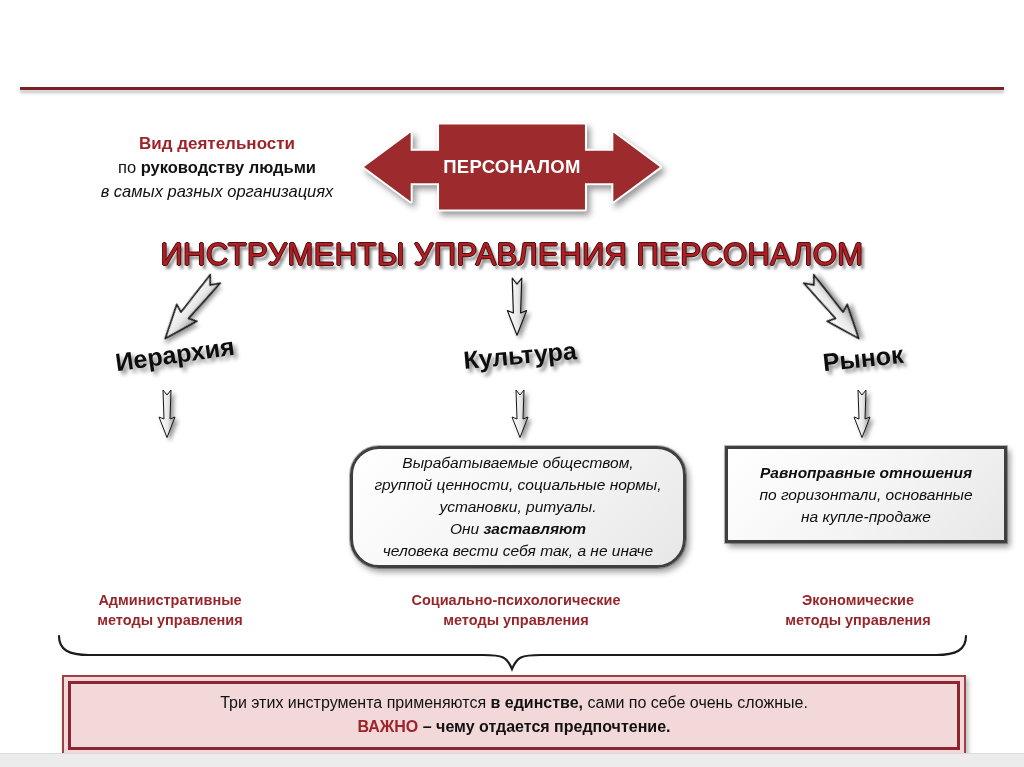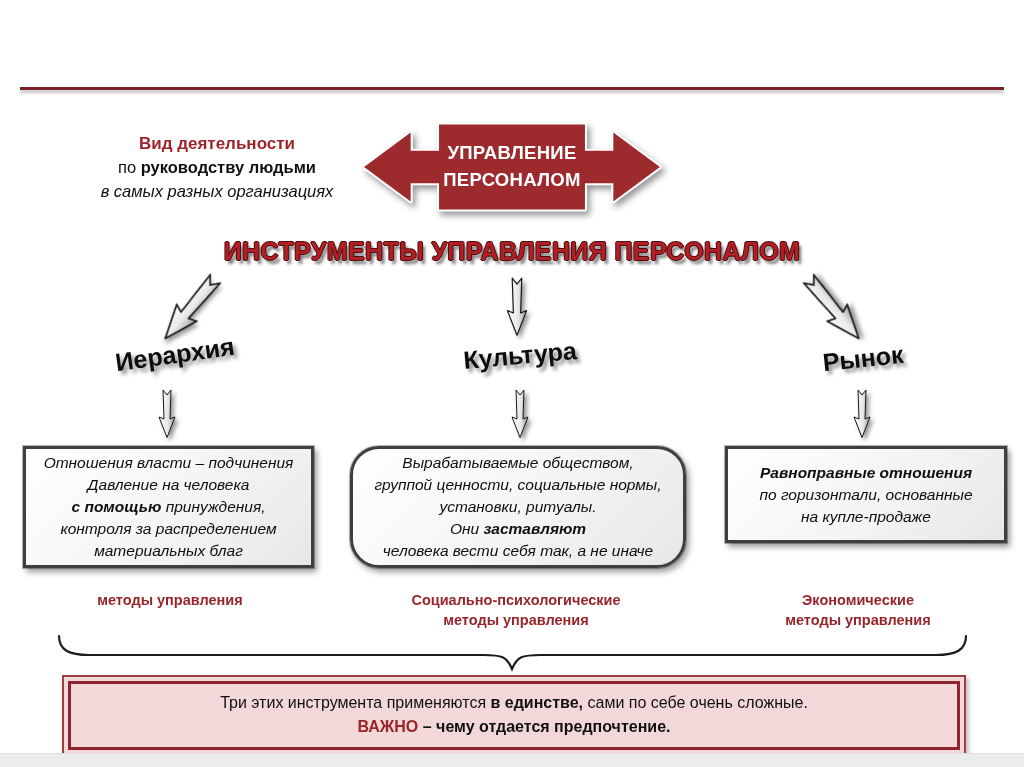--- a/index.html
+++ b/index.html
@@ -21,21 +21,21 @@
 
   
   .center-arrow { position:absolute; left:360px; top:116px; width:304px; height:102px; }
   .center-arrow svg { width:100%; height:100%; filter:drop-shadow(3px 4px 3px rgba(0,0,0,.40)); }
   .ca-text { position:absolute; left:80px; top:10px; width:144px; height:82px;
              display:flex; flex-direction:column; justify-content:center; align-items:center;
              color:#fff; font-weight:bold; font-size:18.5px; line-height:1.45; letter-spacing:.3px; text-align:center; }
 
   
   .section-title { position:absolute; left:0; top:237px; width:1024px; text-align:center;
-                   font-size:25px; font-weight:bold; letter-spacing:.4px; color:#b11f24;
+                   font-size:31px; font-weight:normal; letter-spacing:.4px; color:#b11f24;
                    text-shadow:-1px 0 #4d1012, 1px 0 #4d1012, 0 -1px #4d1012, 0 1px #4d1012,
                                3px 4px 3px rgba(80,80,80,.75); }
 
   
   .oarrow { position:absolute; }
   .oarrow svg { width:100%; height:100%; filter:drop-shadow(3px 3px 2px rgba(0,0,0,.40)); }
   .arr-diag-left  { left:168px; top:268px; width:44px; height:82px; transform:rotate(40deg); }
   .arr-mid        { left:499px; top:277px; width:36px; height:60px; }
   .arr-diag-right { left:812px; top:268px; width:44px; height:82px; transform:rotate(-40deg); }
   .arr-sm-1 { left:151px; top:389px; width:32px; height:50px; }
@@ -102,21 +102,20 @@
     <div class="red-bold">Вид деятельности</div>
     <div><span>по </span><span class="b">руководству людьми</span></div>
     <div class="i">в самых разных организациях</div>
   </div>
 
   <div class="center-arrow">
     <svg viewBox="0 0 300 100">
       <polygon points="4,50 50,16 50,34 78,34 78,8 222,8 222,34 250,34 250,16 296,50 250,84 250,66 222,66 222,92 78,92 78,66 50,66 50,84" fill="#9d2b2d" stroke="#ffffff" stroke-width="4" stroke-linejoin="round" paint-order="stroke"></polygon>
     </svg>
     <div class="ca-text">
-      <div>УПРАВЛЕНИЕ</div>
       <div>ПЕРСОНАЛОМ</div>
     </div>
   </div>
 
 
   <div class="section-title">ИНСТРУМЕНТЫ УПРАВЛЕНИЯ ПЕРСОНАЛОМ</div>
 
   <div class="oarrow arr-diag-left">
     <svg viewBox="0 0 40 100">
         <polygon points="12,2 20,12 28,2 26,60 36,56 20,97 4,56 14,60" fill="url(#arrowGrad)" stroke="#161616" stroke-width="2" stroke-linejoin="round"></polygon>
@@ -146,43 +145,37 @@
     <svg viewBox="0 0 40 100">
         <polygon points="12,2 20,12 28,2 26,60 36,56 20,97 4,56 14,60" fill="url(#arrowGrad)" stroke="#161616" stroke-width="2" stroke-linejoin="round"></polygon>
       </svg>
   </div>
   <div class="oarrow arr-sm-3">
     <svg viewBox="0 0 40 100">
         <polygon points="12,2 20,12 28,2 26,60 36,56 20,97 4,56 14,60" fill="url(#arrowGrad)" stroke="#161616" stroke-width="2" stroke-linejoin="round"></polygon>
       </svg>
   </div>
 
-  <div class="tbox tbox-1">
-    <div>Отношения власти – подчинения</div>
-    <div>Давление на человека</div>
-    <div><span class="b">с помощью</span><span> принуждения,</span></div>
-    <div>контроля за распределением</div>
-    <div>материальных благ</div>
-  </div>
 
   <div class="tbox tbox-2">
     <div>Вырабатываемые обществом,</div>
     <div>группой ценности, социальные нормы,</div>
     <div>установки, ритуалы.</div>
     <div><span>Они </span><span class="b">заставляют</span></div>
     <div>человека вести себя так, а не иначе</div>
   </div>
 
   <div class="tbox tbox-3">
     <div class="b">Равноправные отношения</div>
     <div>по горизонтали, основанные</div>
     <div>на купле-продаже</div>
   </div>
 
   <div class="method method-1">
+    <div>Административные</div>
     <div>методы управления</div>
   </div>
   <div class="method method-2">
     <div>Социально-психологические</div>
     <div>методы управления</div>
   </div>
   <div class="method method-3">
     <div>Экономические</div>
     <div>методы управления</div>
   </div>

